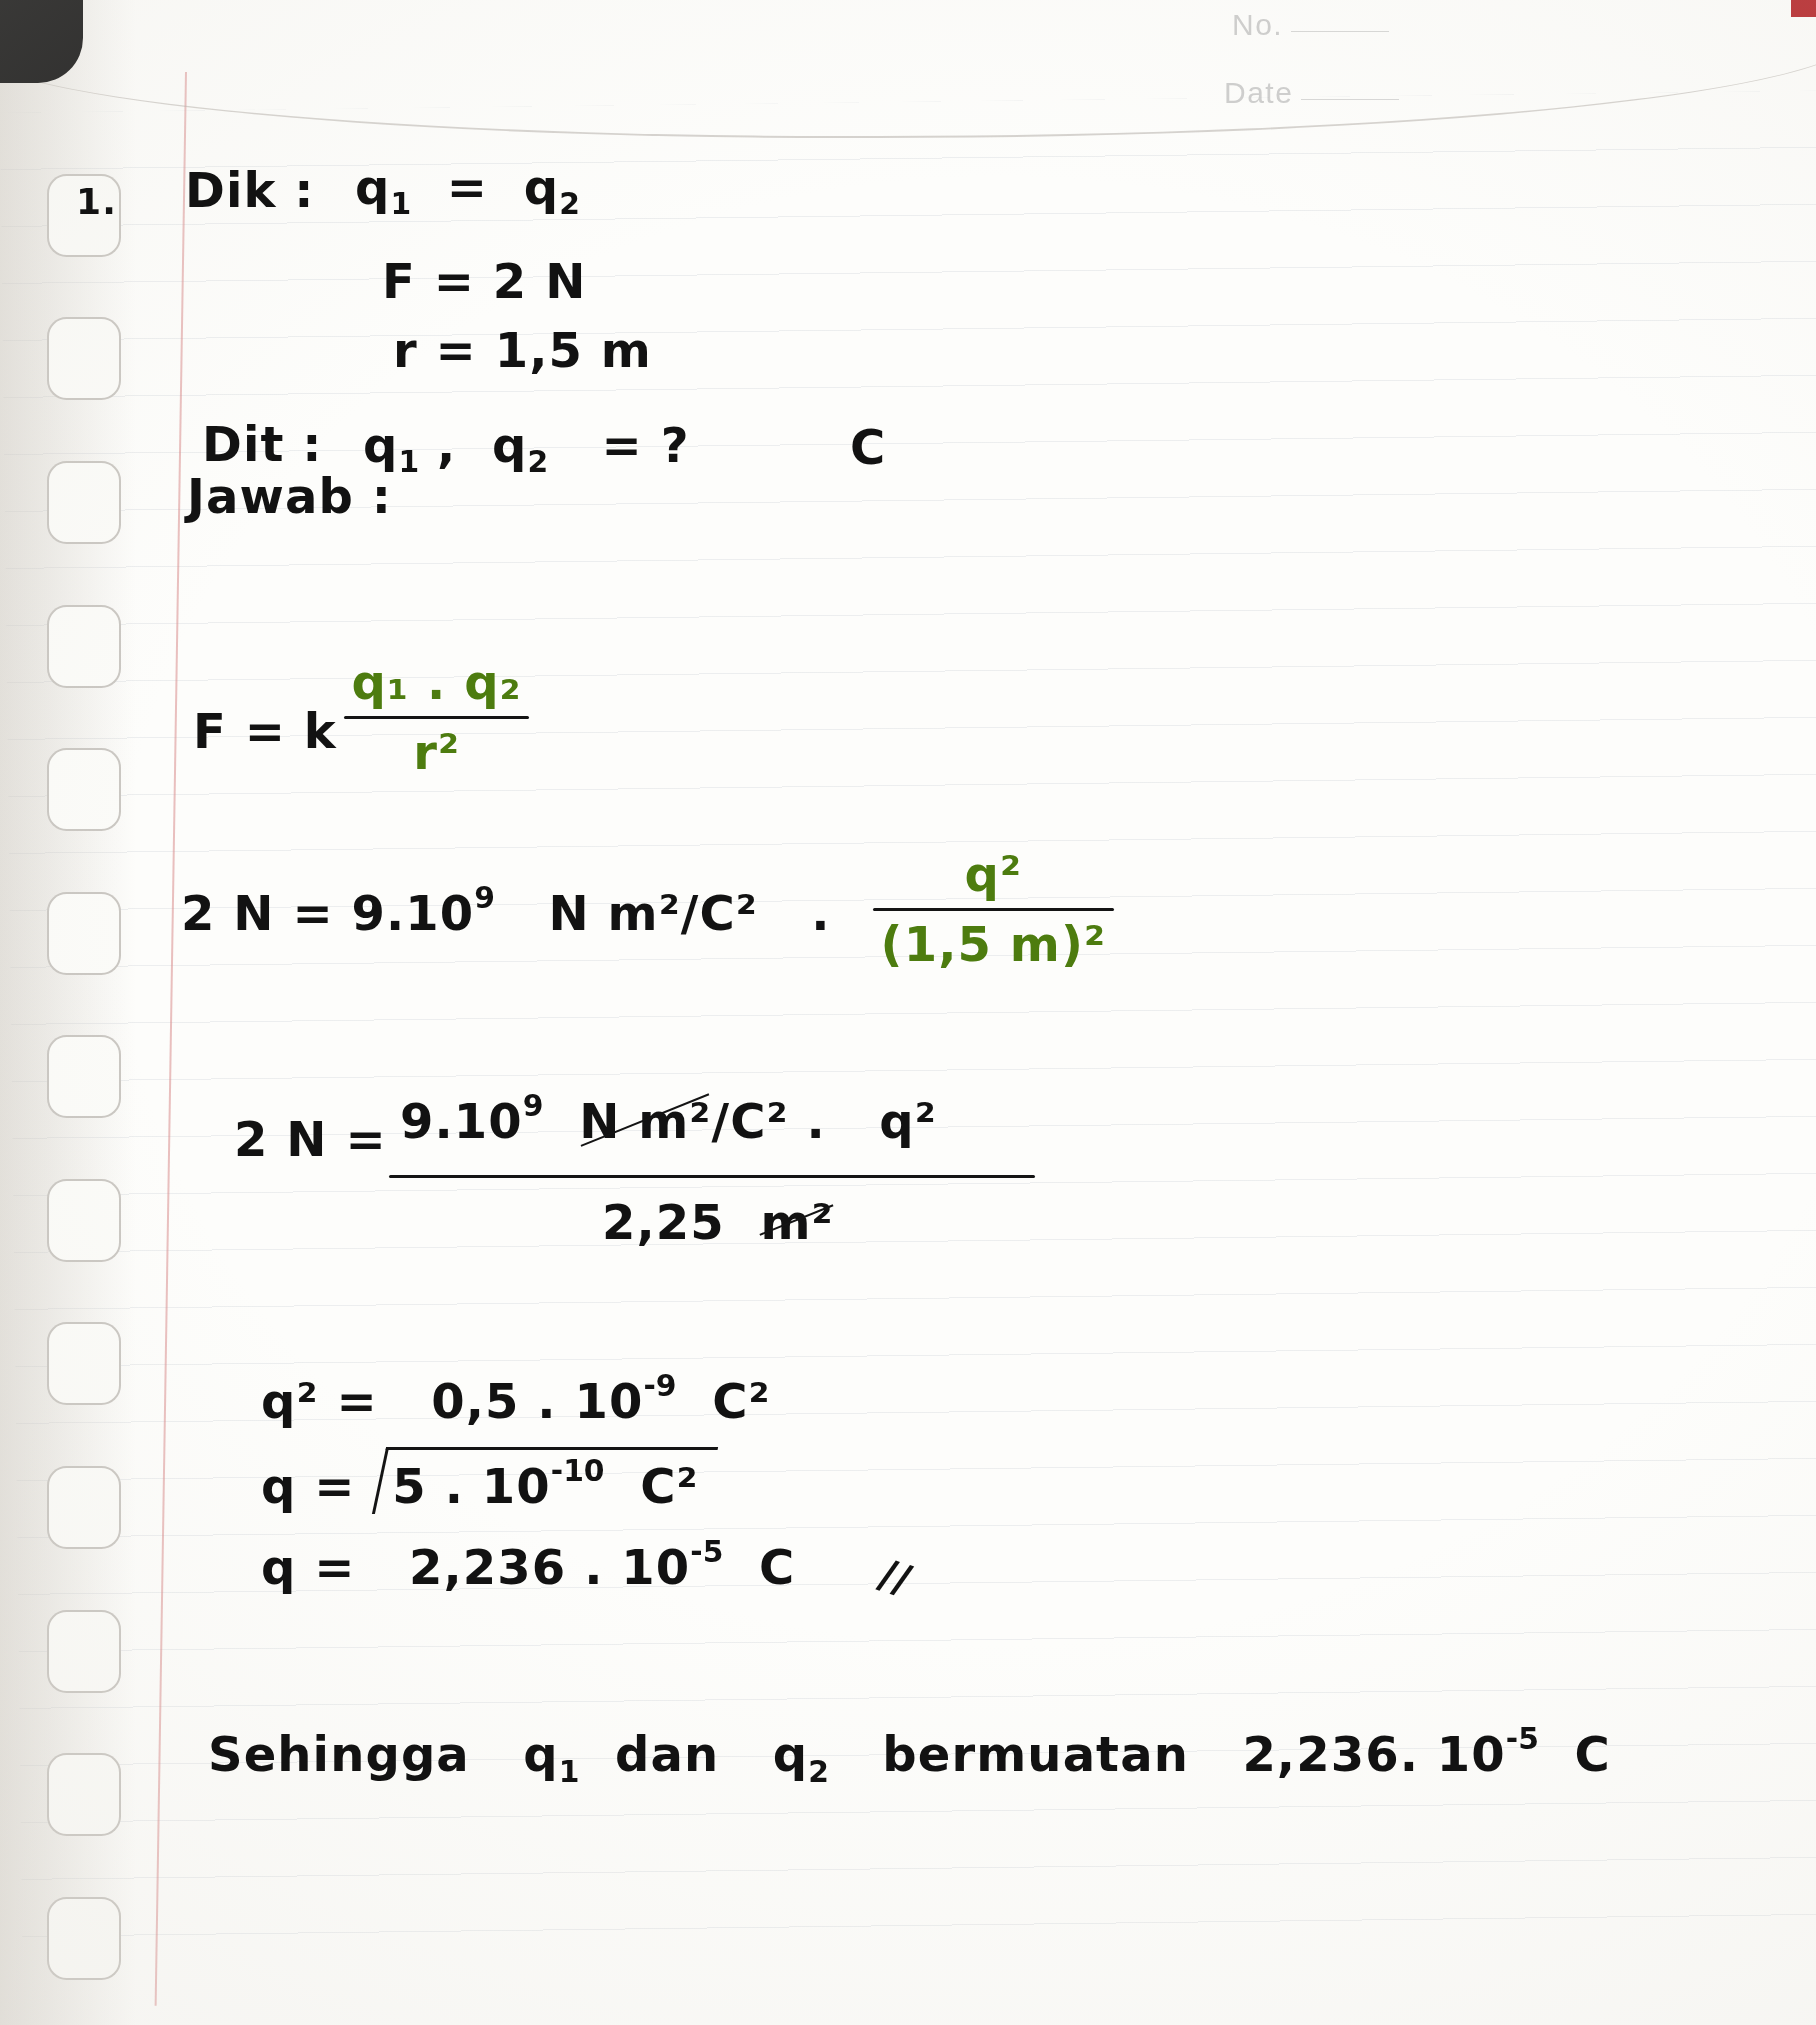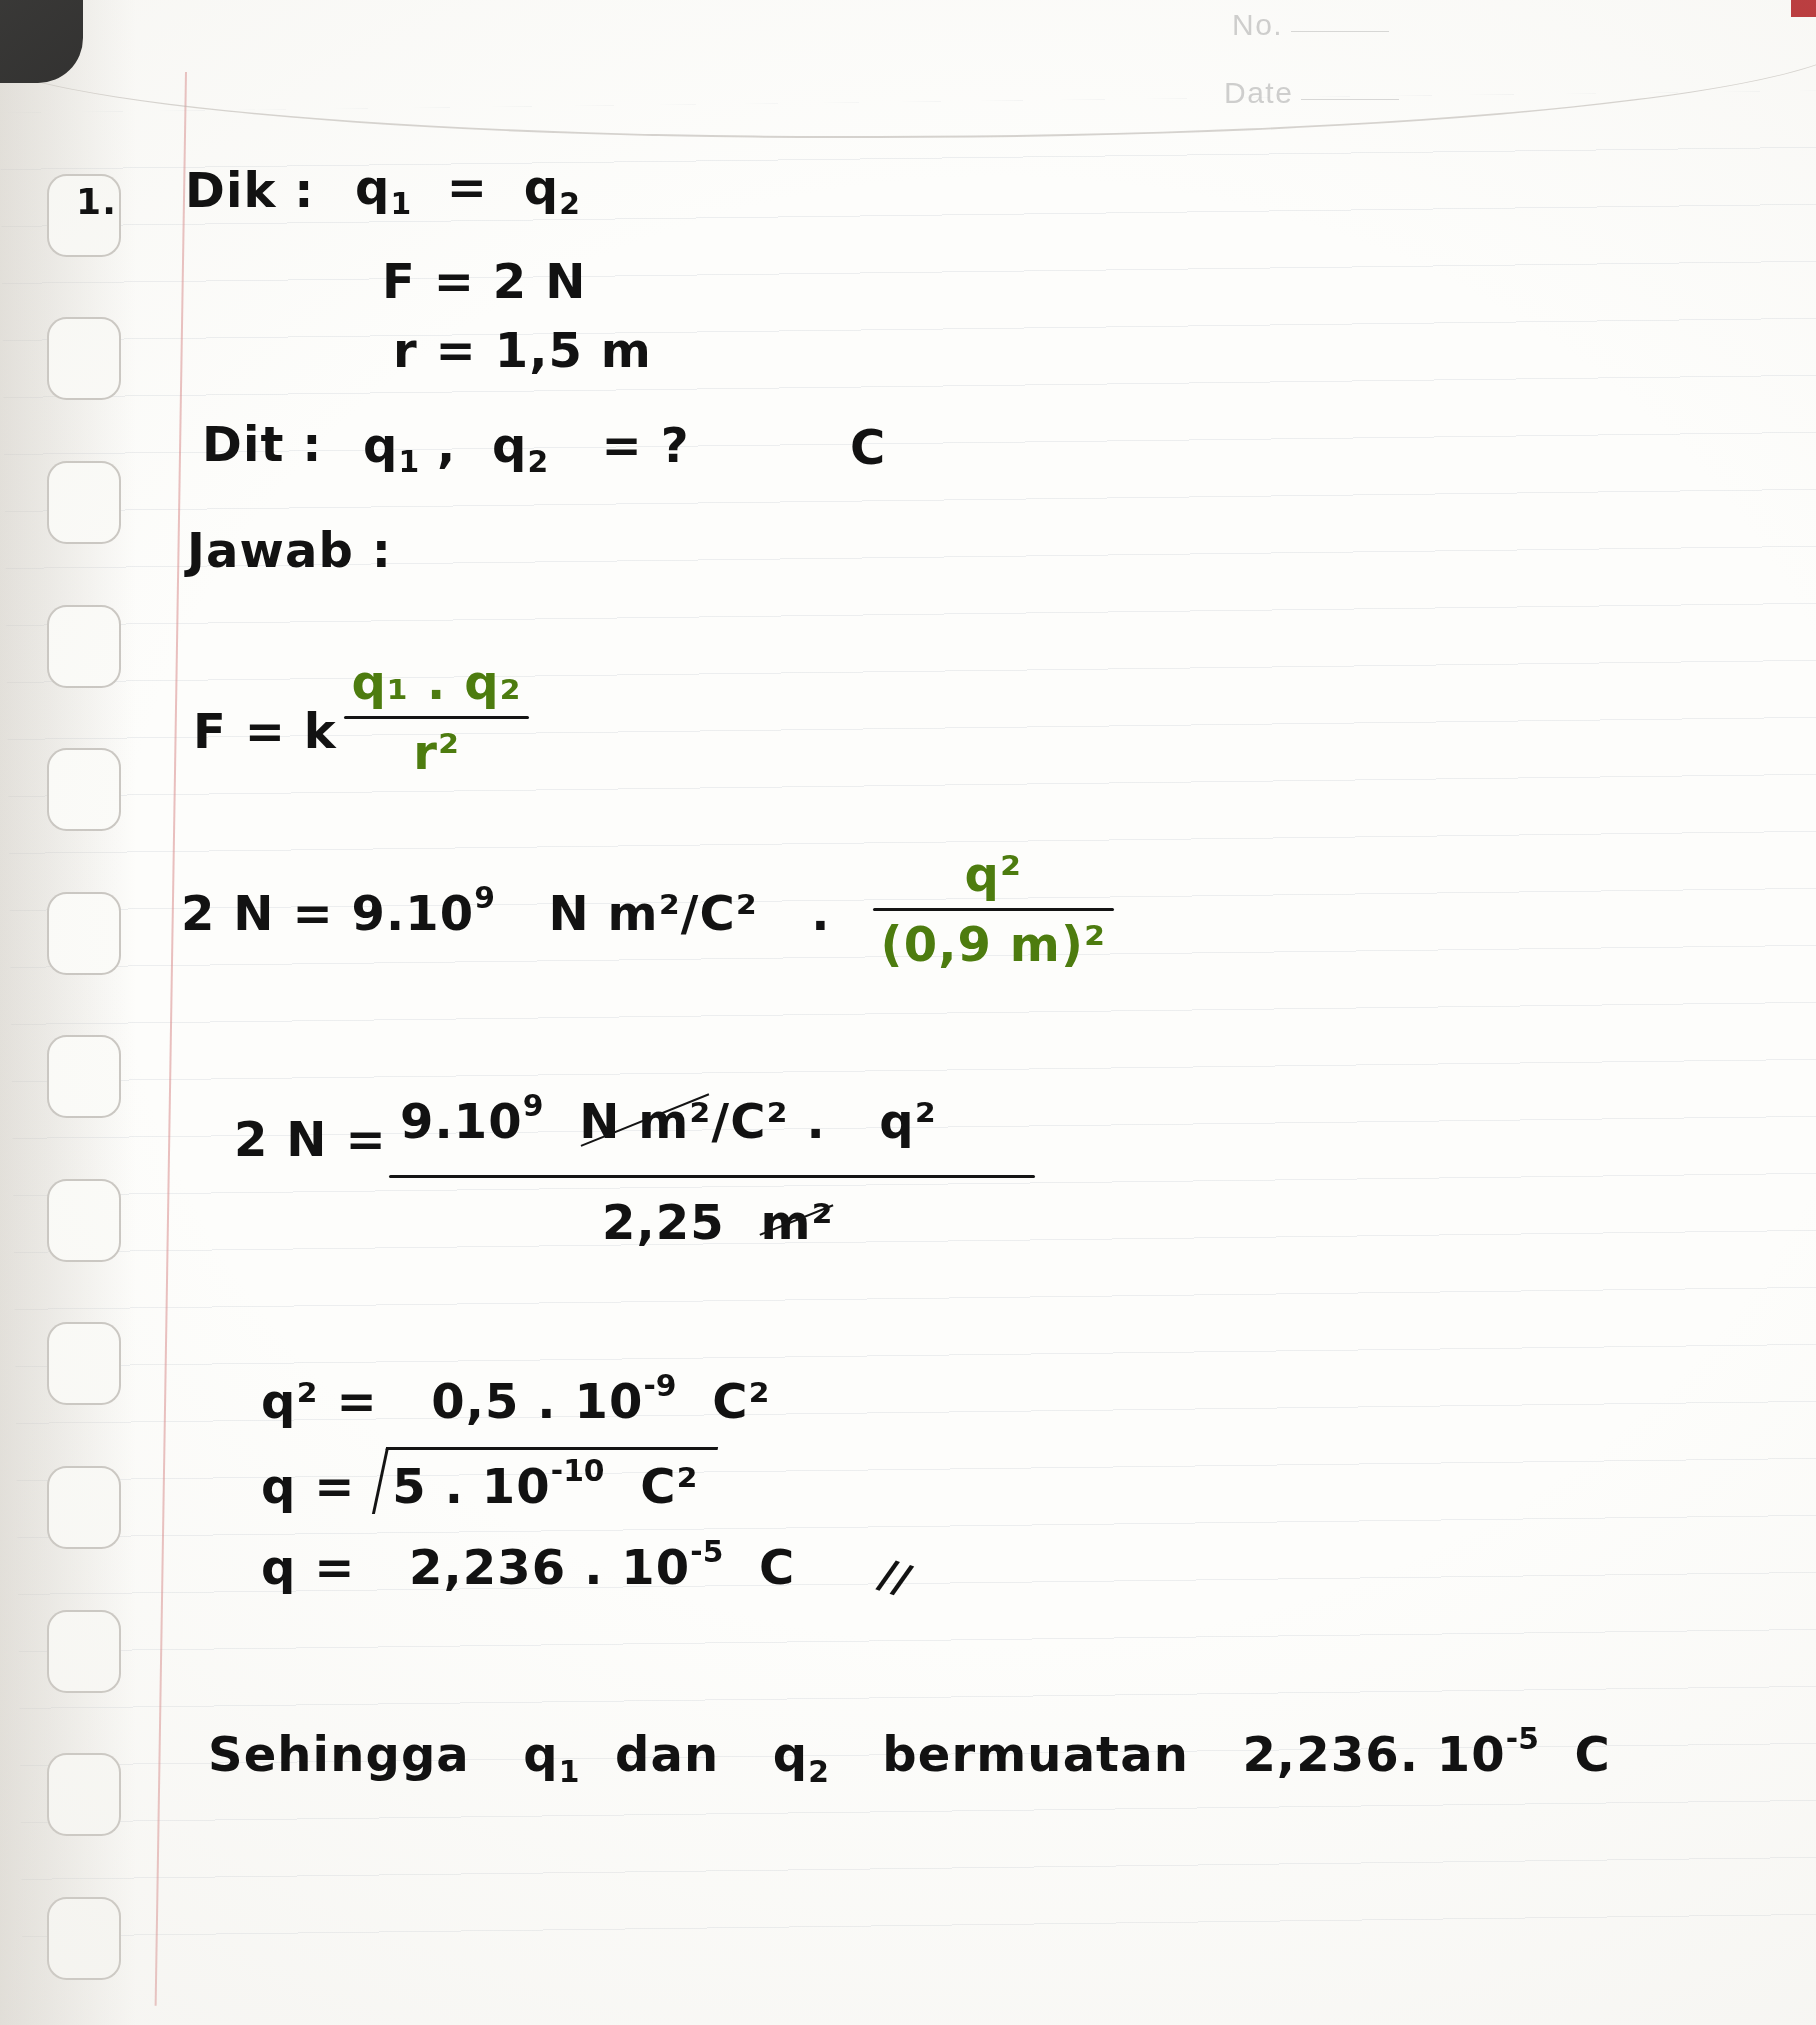--- a/index.html
+++ b/index.html
@@ -233,38 +233,38 @@
 
 <div class="ink sz-lg" style="left:202px; top:416px;">Dit :</div>
 <div class="ink sz-lg" style="left:363px; top:417px;">
   <span>q</span><span class="sub">1</span>
   <span>,</span>
   &nbsp;<span>q</span><span class="sub">2</span>
   &nbsp;&nbsp;<span>=  ?</span>
 </div>
 <div class="ink sz-lg" style="left:850px; top:419px;">C</div>
 
-<div class="ink sz-lg" style="left:187px; top:522px;">Jawab :</div>
+<div class="ink sz-lg" style="left:187px; top:468px;">Jawab :</div>
 
 <div class="ink sz-lg" style="left:193px; top:703px;">F = k</div>
 <div class="frac sz-lg" style="left:344px; top:654px;">
   <span class="num">q₁ . q₂</span>
   <span class="bar"></span>
   <span class="den">r²</span>
 </div>
 
 <div class="ink sz-lg" style="left:181px; top:880px;">
   <span>2 N  =  9.10</span><span class="sup">9</span>
   &nbsp;&nbsp;<span>N m²/C²</span>
   &nbsp;&nbsp;<span>.</span>
 </div>
 <div class="frac sz-lg" style="left:873px; top:846px;">
   <span class="num">q²</span>
   <span class="bar"></span>
-  <span class="den">(0,9 m)²</span>
+  <span class="den">(1,5 m)²</span>
 </div>
 
 <div class="ink sz-lg" style="left:234px; top:1111px;">
   <span>2 N =</span>
 </div>
 <div class="ink sz-lg" style="left:400px; top:1088px;">
   <span>9.10</span><span class="sup">9</span>
   &nbsp;<span class="strike">N m²</span><span>/C² .</span>
   &nbsp;&nbsp;<span>q²</span>
 </div>

